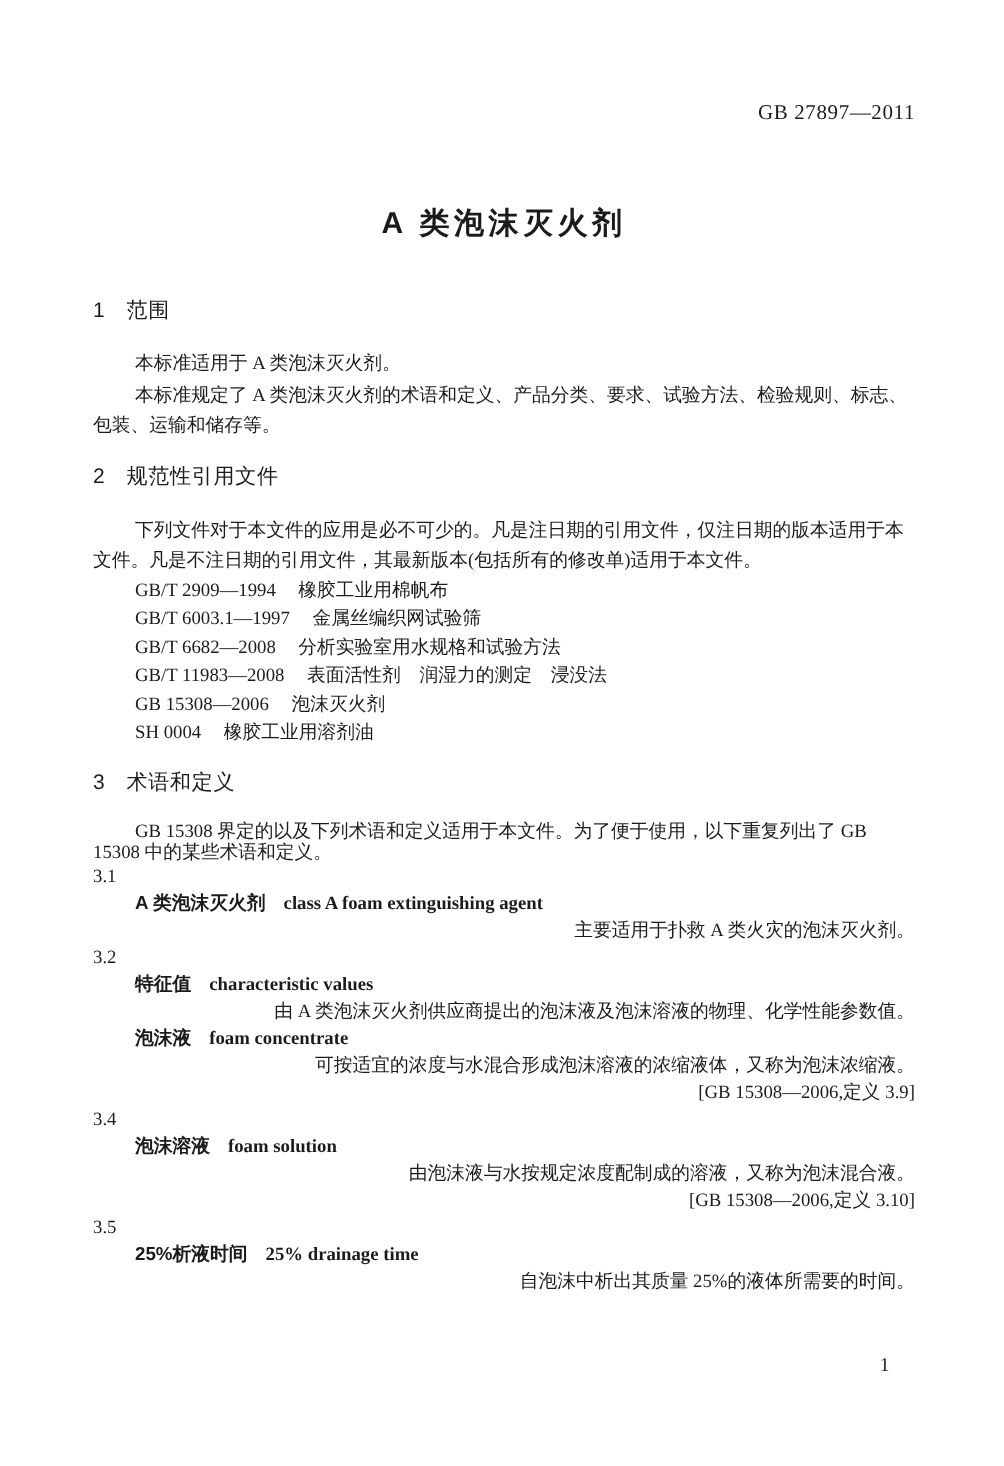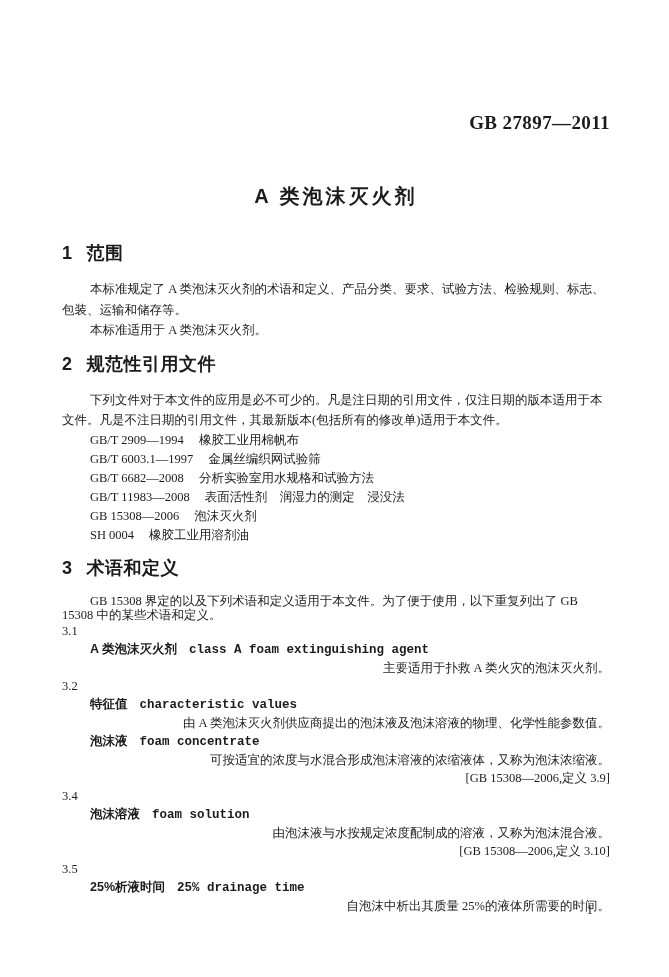--- a/index.html
+++ b/index.html
@@ -13,60 +13,59 @@
     color: #1b1b1b;
     font-family: "Liberation Serif", "DejaVu Serif", serif;
     font-size: 12.5px;
     overflow: hidden;
   }
   .content { padding: 66px 59px 0 62px; }
 
   .std-code {
     display: block;
     text-align: right;
-    font-weight: 700;
-    font-size: 19px;
+    font-weight: 400;
+    font-size: 14px;
     line-height: 20px;
     letter-spacing: 0.4px;
-    margin-top: 47px;
   }
 
   .doc-title {
     margin: 49px 0 0 0;
     text-align: center;
     font-family: "Liberation Sans", "DejaVu Sans", sans-serif;
     font-weight: 700;
     font-size: 20px;
     line-height: 28px;
     letter-spacing: 3px;
   }
 
   .sec-h {
     margin: 13px 0 16px 0;
     font-family: "Liberation Sans", "DejaVu Sans", sans-serif;
-    font-weight: 700;
-    font-size: 18px;
+    font-weight: 400;
+    font-size: 14px;
     line-height: 20px;
     letter-spacing: 0.5px;
   }
   .sec-h.first { margin-top: 33px; }
   .sec-num { display: inline-block; margin-right: 14px; }
 
   .para { margin: 0; text-indent: 28px; line-height: 20.5px; }
   .para.tight { line-height: 14px; }
 
   .ref-list { margin: 0; }
   .ref { margin: 0; padding-left: 28px; line-height: 19px; }
   .ref-title { margin-left: 15px; }
 
   .defs p { margin: 0; line-height: 18px; }
   .def-num { padding-left: 0; }
   .def-term { padding-left: 28px; font-weight: 700; }
   .term-zh { font-family: "Liberation Sans", "DejaVu Sans", sans-serif; }
-  .term-en { margin-left: 12px; font-family: Liberation Mono, monospace; margin-top: 29px; }
+  .term-en { margin-left: 12px; font-family: Liberation Serif, serif; margin-top: 29px; }
   .def-body, .def-src { padding-left: 28px; text-align: right; }
 
   .page-num {
     position: absolute;
     top: 902px;
     right: 76px;
     font-size: 13px;
     line-height: 16px;
   }
 </style>
@@ -77,22 +76,22 @@
   <div class="content">
 
     <span class="std-code">GB 27897—2011</span>
 
     <h1 class="doc-title">A 类泡沫灭火剂</h1>
 
     <section>
       <h2 class="sec-h first">
         <span class="sec-num">1</span><span>范围</span>
       </h2>
+      <p class="para">本标准适用于 A 类泡沫灭火剂。</p>
       <p class="para">本标准规定了 A 类泡沫灭火剂的术语和定义、产品分类、要求、试验方法、检验规则、标志、包装、运输和储存等。</p>
-      <p class="para">本标准适用于 A 类泡沫灭火剂。</p>
     </section>
 
     <section>
       <h2 class="sec-h">
         <span class="sec-num">2</span><span>规范性引用文件</span>
       </h2>
       <p class="para">下列文件对于本文件的应用是必不可少的。凡是注日期的引用文件，仅注日期的版本适用于本文件。凡是不注日期的引用文件，其最新版本(包括所有的修改单)适用于本文件。</p>
       <div class="ref-list">
         <p class="ref"><span class="ref-code">GB/T 2909—1994</span><span class="ref-title">橡胶工业用棉帆布</span></p>
         <p class="ref"><span class="ref-code">GB/T 6003.1—1997</span><span class="ref-title">金属丝编织网试验筛</span></p>

